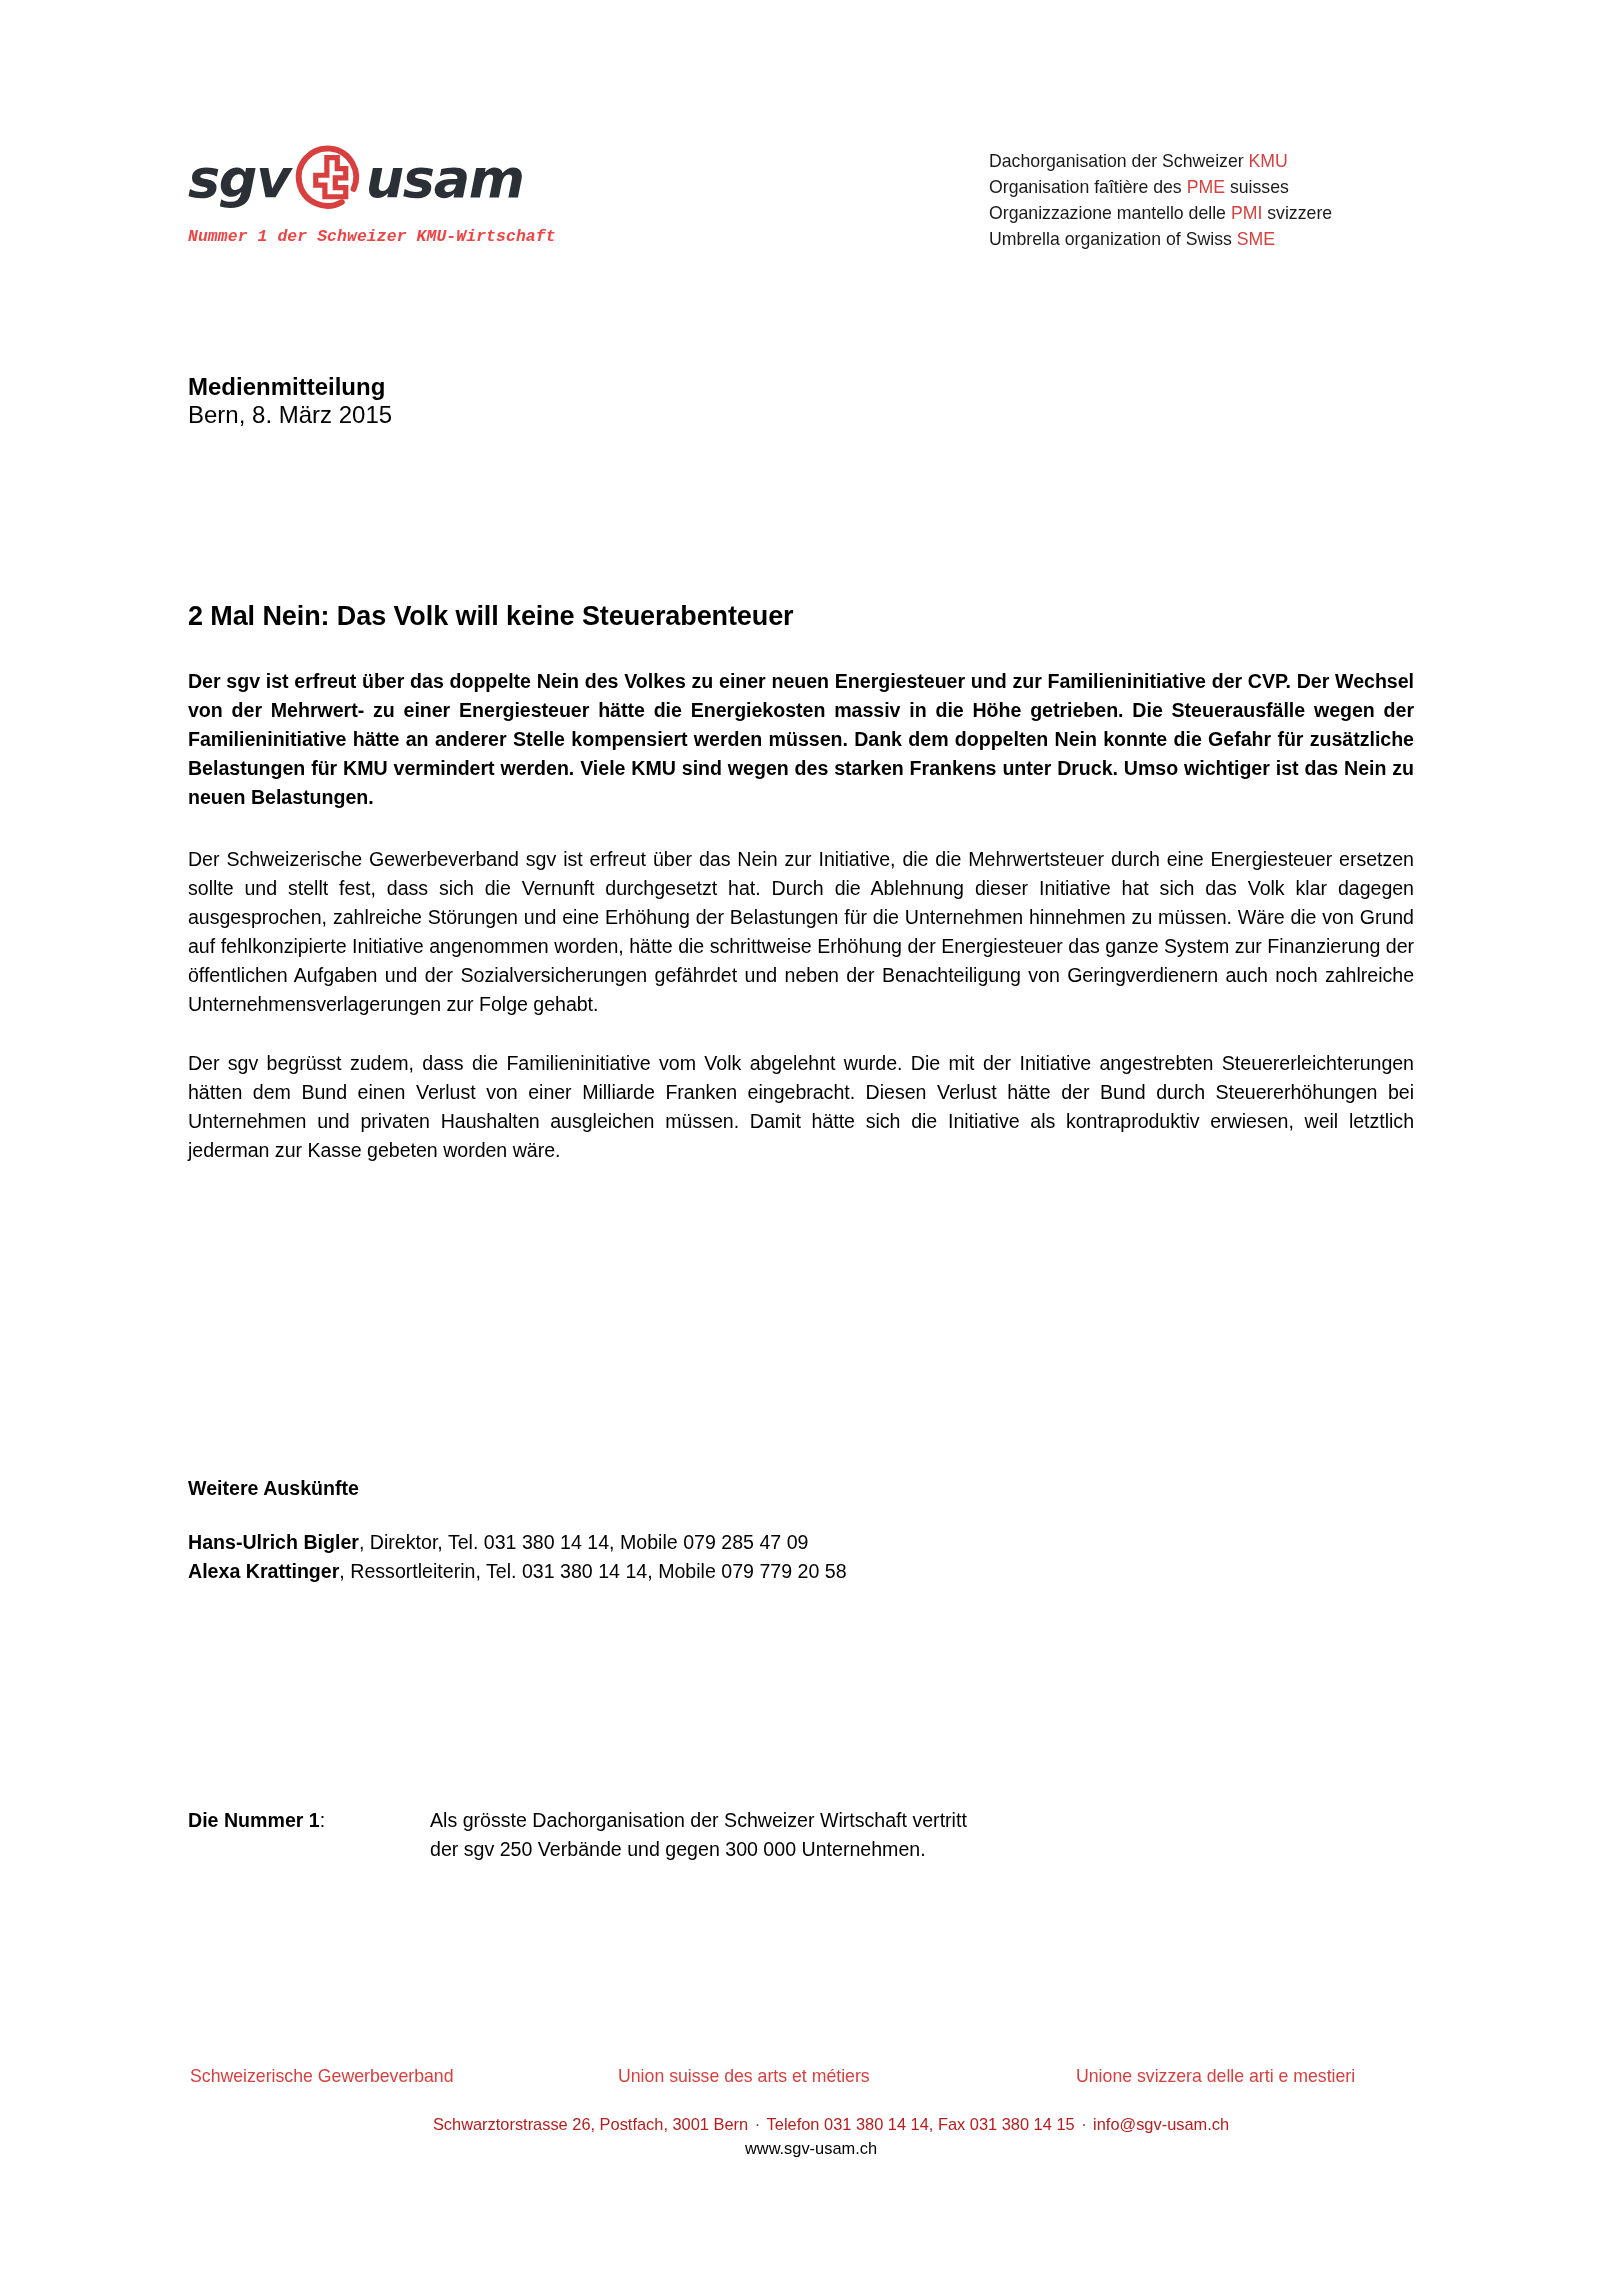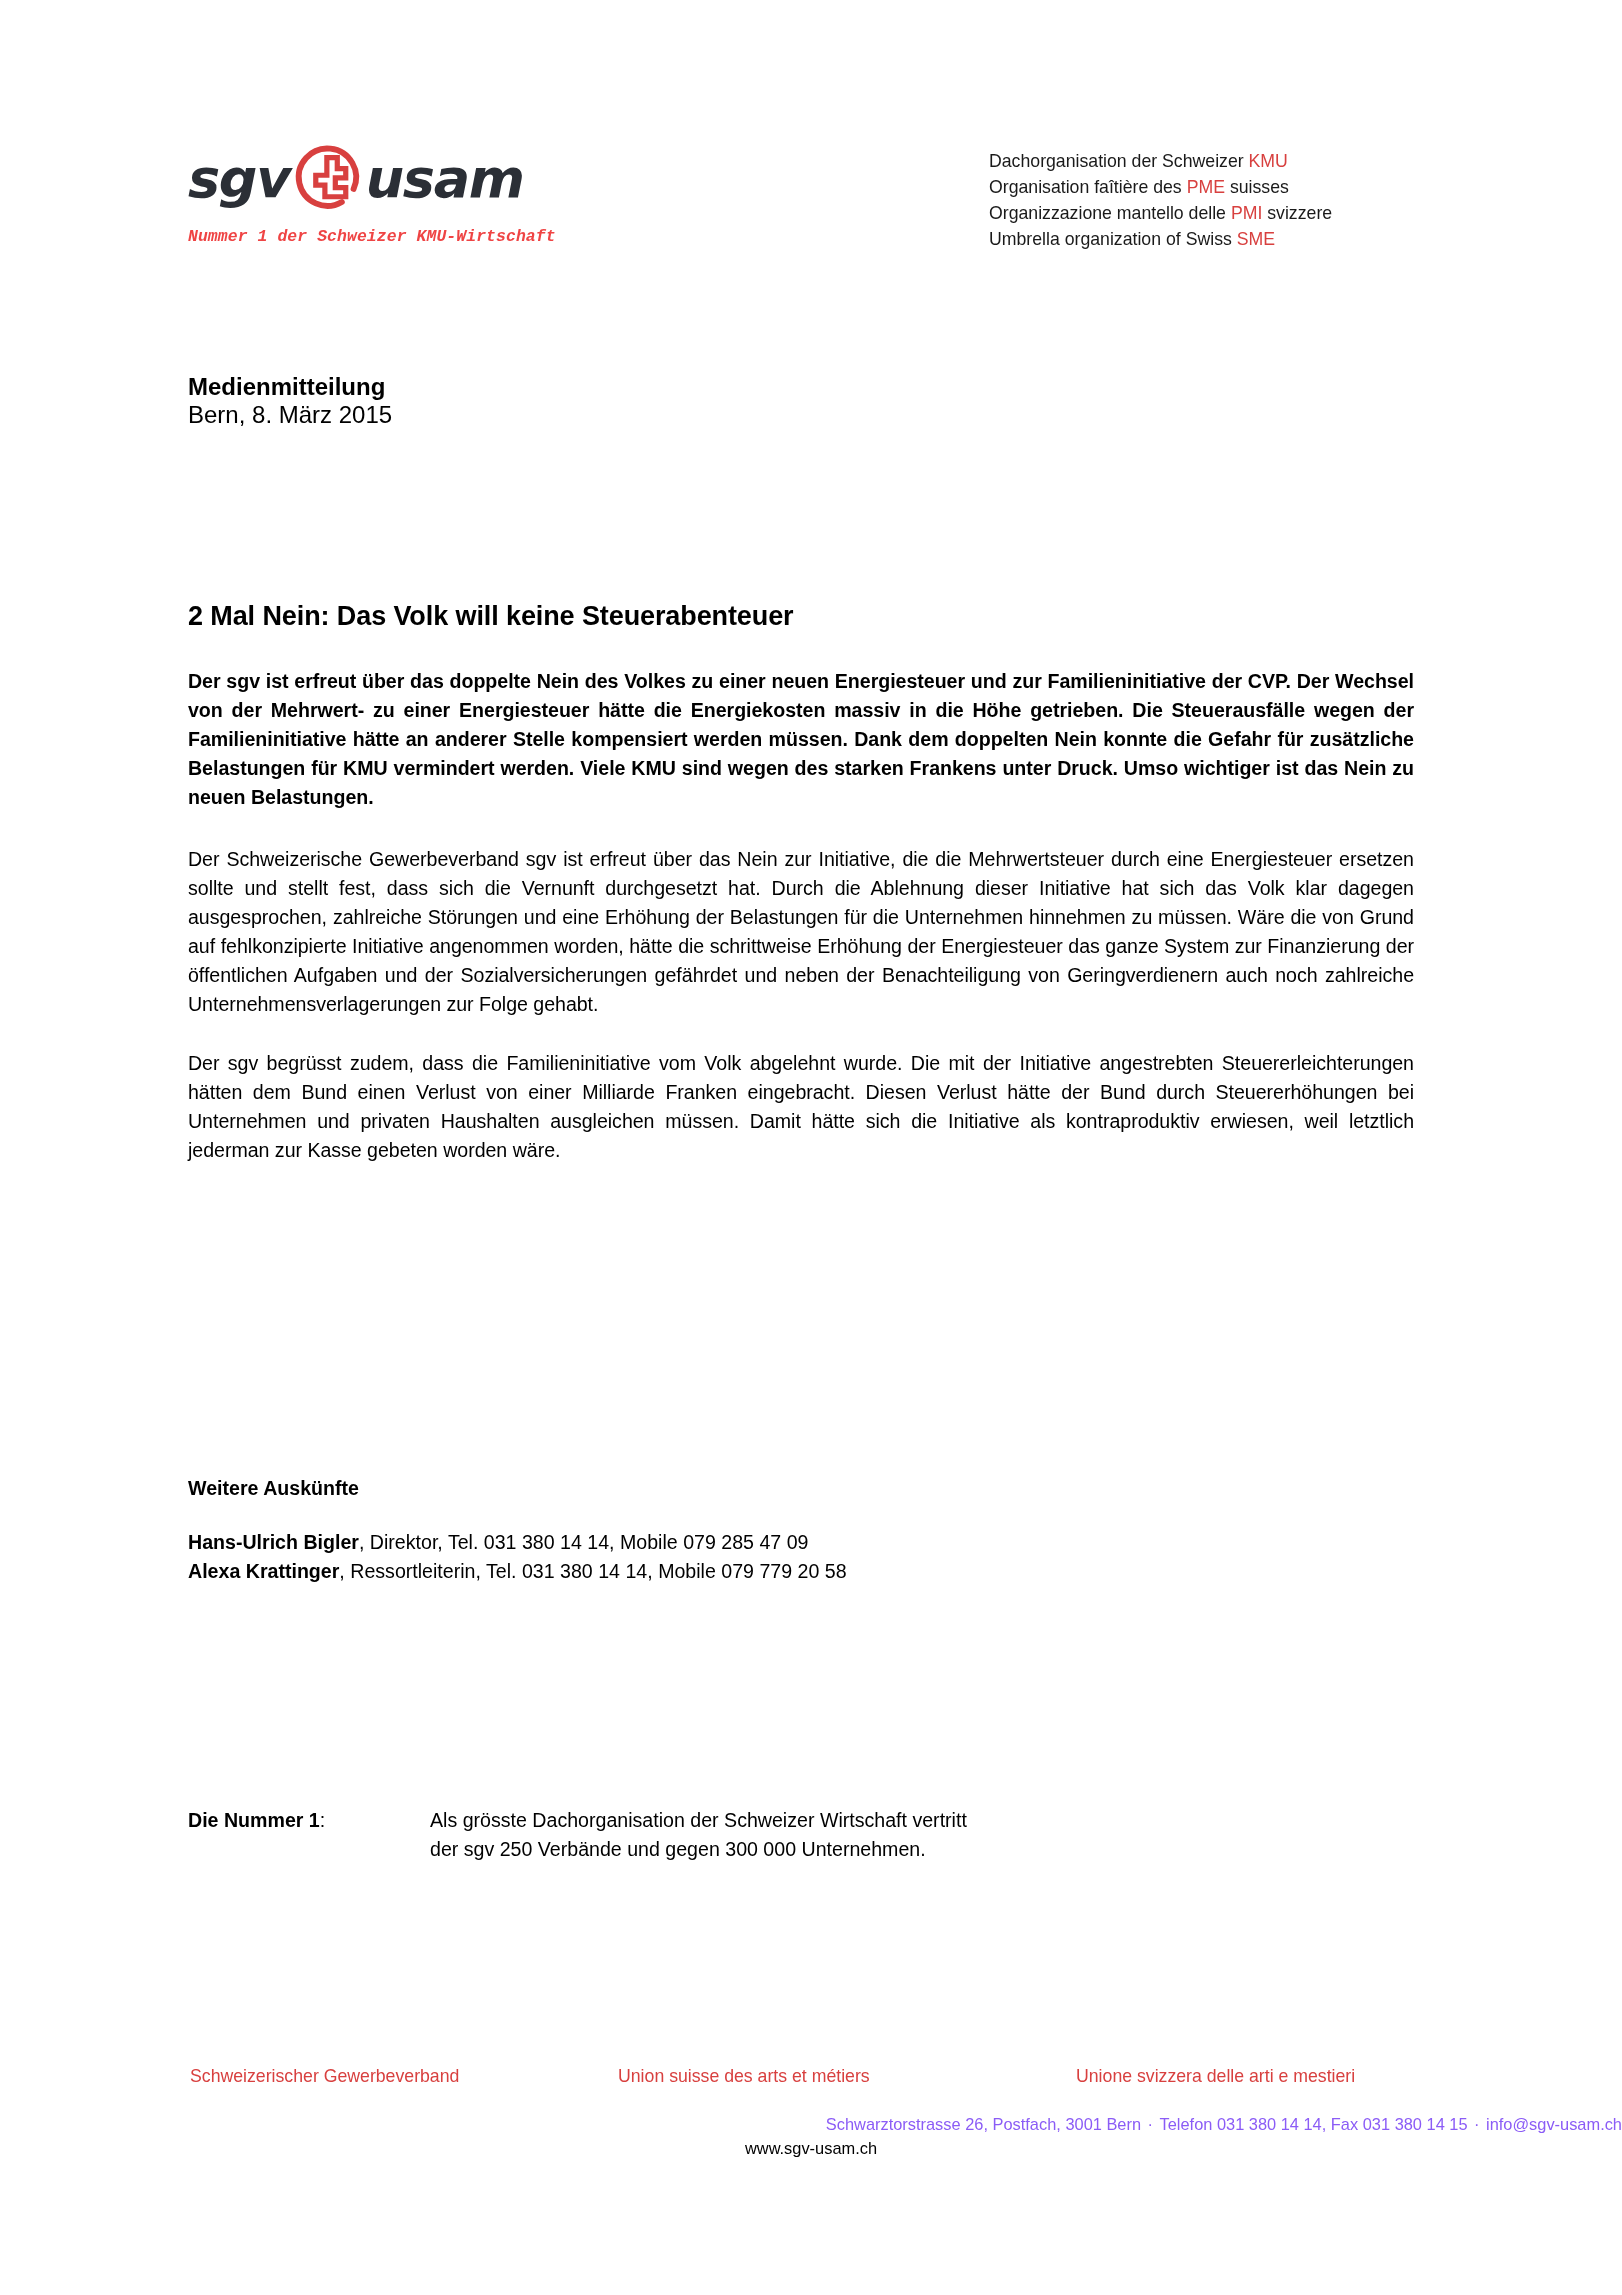--- a/index.html
+++ b/index.html
@@ -185,24 +185,24 @@
     position: absolute;
     top: 0;
     white-space: nowrap;
   }
   .fn-de { left: 190px; }
   .fn-fr { left: 618px; }
   .fn-it { left: 1076px; }
 
   .footer-address {
     margin-top: 13px;
-    text-align: right;
+    text-align: center;
     font-size: 16.4px;
     line-height: 24px;
-    color: #8b5cf6;
+    color: #b91c1c;
     margin-left: 40px;
   }
   .footer-address .sep { padding: 0 6.5px; }
   .footer-web { text-align: center; font-size: 16.4px; line-height: 24px; }
 </style>
 </head>
 <body>
 
 <div class="page">
 
@@ -256,21 +256,21 @@
   <div class="nr-one">
     <div class="nr-one-label"><span>Die Nummer 1</span><span class="colon">:</span></div>
     <div class="nr-one-text">
       <div>Als grösste Dachorganisation der Schweizer Wirtschaft vertritt</div>
       <div>der sgv 250 Verbände und gegen 300 000 Unternehmen.</div>
     </div>
   </div>
 
   <div class="footer">
     <div class="footer-names">
-      <span class="fn fn-de">Schweizerischer Gewerbeverband</span>
+      <span class="fn fn-de">Schweizerische Gewerbeverband</span>
       <span class="fn fn-fr">Union suisse des arts et métiers</span>
       <span class="fn fn-it">Unione svizzera delle arti e mestieri</span>
     </div>
     <div class="footer-address">
       <span>Schwarztorstrasse 26, Postfach, 3001 Bern</span><span class="sep">·</span><span>Telefon 031 380 14 14, Fax 031 380 14 15</span><span class="sep">·</span><span>info@sgv-usam.ch</span>
     </div>
     <div class="footer-web">www.sgv-usam.ch</div>
   </div>
 
 </div>

